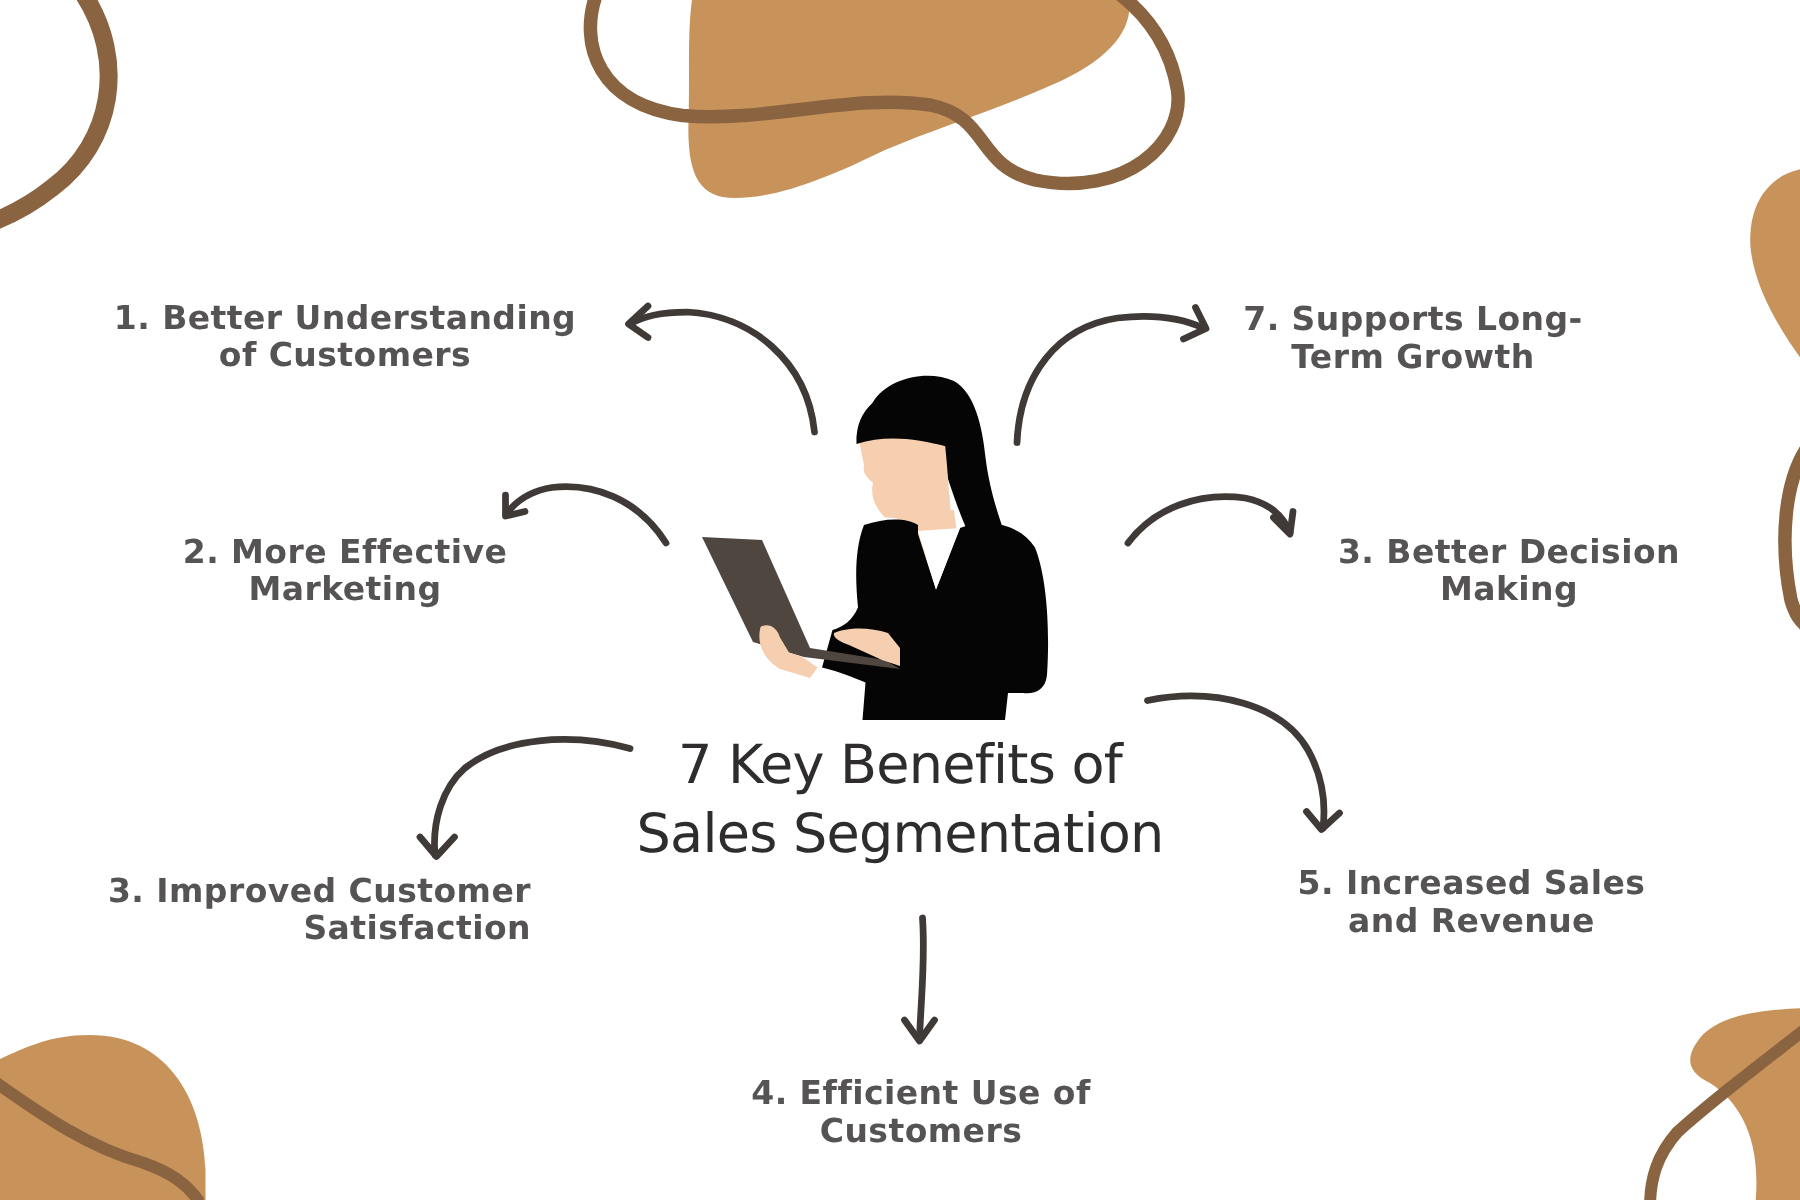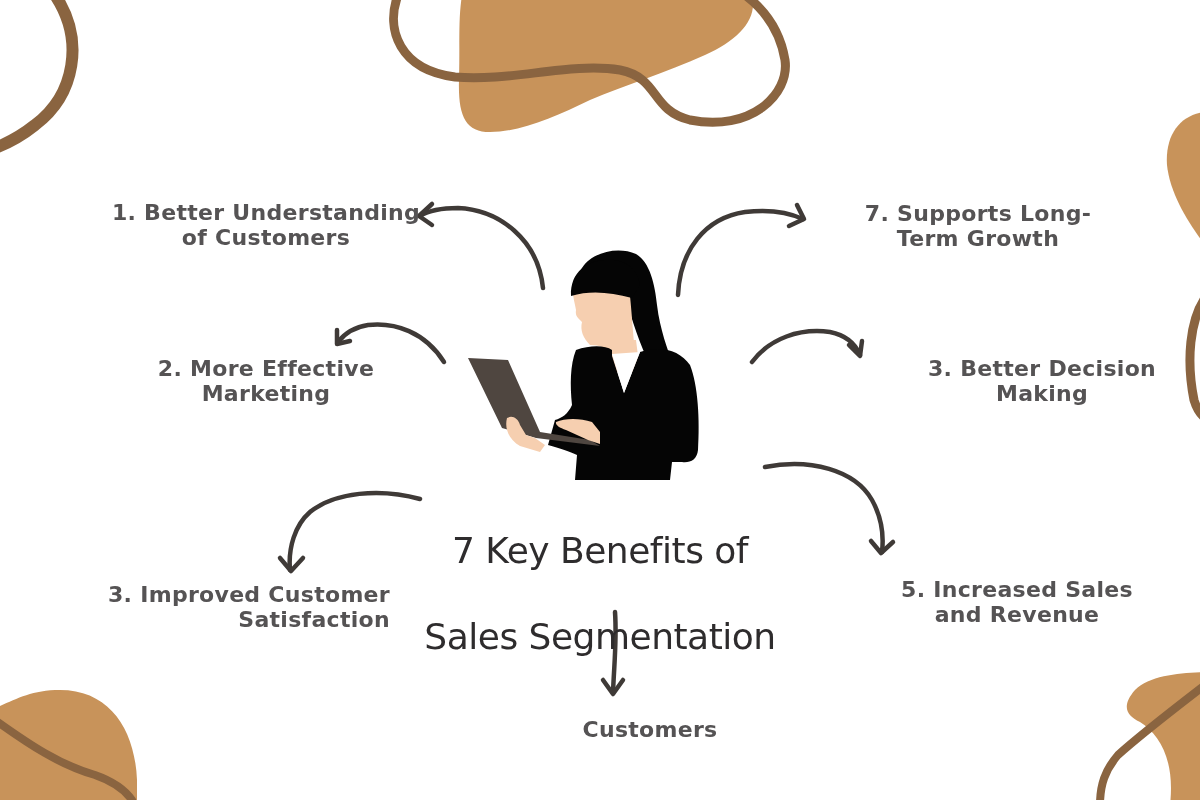--- a/index.html
+++ b/index.html
@@ -12,35 +12,34 @@
     .benefit {
       position: absolute;
       color: #555354;
       font-family: "DejaVu Sans", sans-serif;
       font-weight: bold;
       font-size: 22px;
       line-height: 25px;
       text-align: center;
       letter-spacing: 0.3px;
       white-space: nowrap;
-      margin-left: 36px;
     }
     .benefit span { display: block; }
     .title {
       position: absolute;
       left: 380px; top: 488px; width: 440px;
       text-align: center;
       color: #2e2c2d;
       font-family: "DejaVu Sans", sans-serif;
       font-weight: normal;
       font-size: 36px;
       line-height: 46px;
       letter-spacing: -0.5px;
     }
-    .title span { display: block; margin-top: 40px; }
+    .title span { display: block; }
   </style>
 </head>
 <body>
 
 <svg class="layer" viewBox="0 0 1200 800" xmlns="http://www.w3.org/2000/svg">
 
   <path d="M55,-5 C85,40 75,95 35,125 C20,137 8,143 -5,148" fill="none" stroke="#8a6440" stroke-width="12" stroke-linecap="round"></path>
 
   <path d="M462,-5 L752,-5 C758,20 738,40 705,55 C665,73 625,85 590,100 C555,117 520,132 490,132 C465,132 458,115 459,80 C460,45 458,20 462,-5 Z" fill="#c8935a"></path>
 
@@ -133,20 +132,21 @@
   <span>2. More Effective</span>
   <span>Marketing</span>
 </div>
 
 <div class="benefit" style="left:44px; top:582px; width:310px;text-align:right;">
   <span>3. Improved Customer</span>
   <span>Satisfaction</span>
 </div>
 
 <div class="benefit" style="left:488px; top:717px; width:252px;">
+  <span>4. Efficient Use of</span>
   <span>Customers</span>
 </div>
 
 <div class="benefit" style="left:852px; top:577px; width:258px;">
   <span>5. Increased Sales</span>
   <span>and Revenue</span>
 </div>
 
 <div class="benefit" style="left:880px; top:356px; width:252px;">
   <span>3. Better Decision</span>

